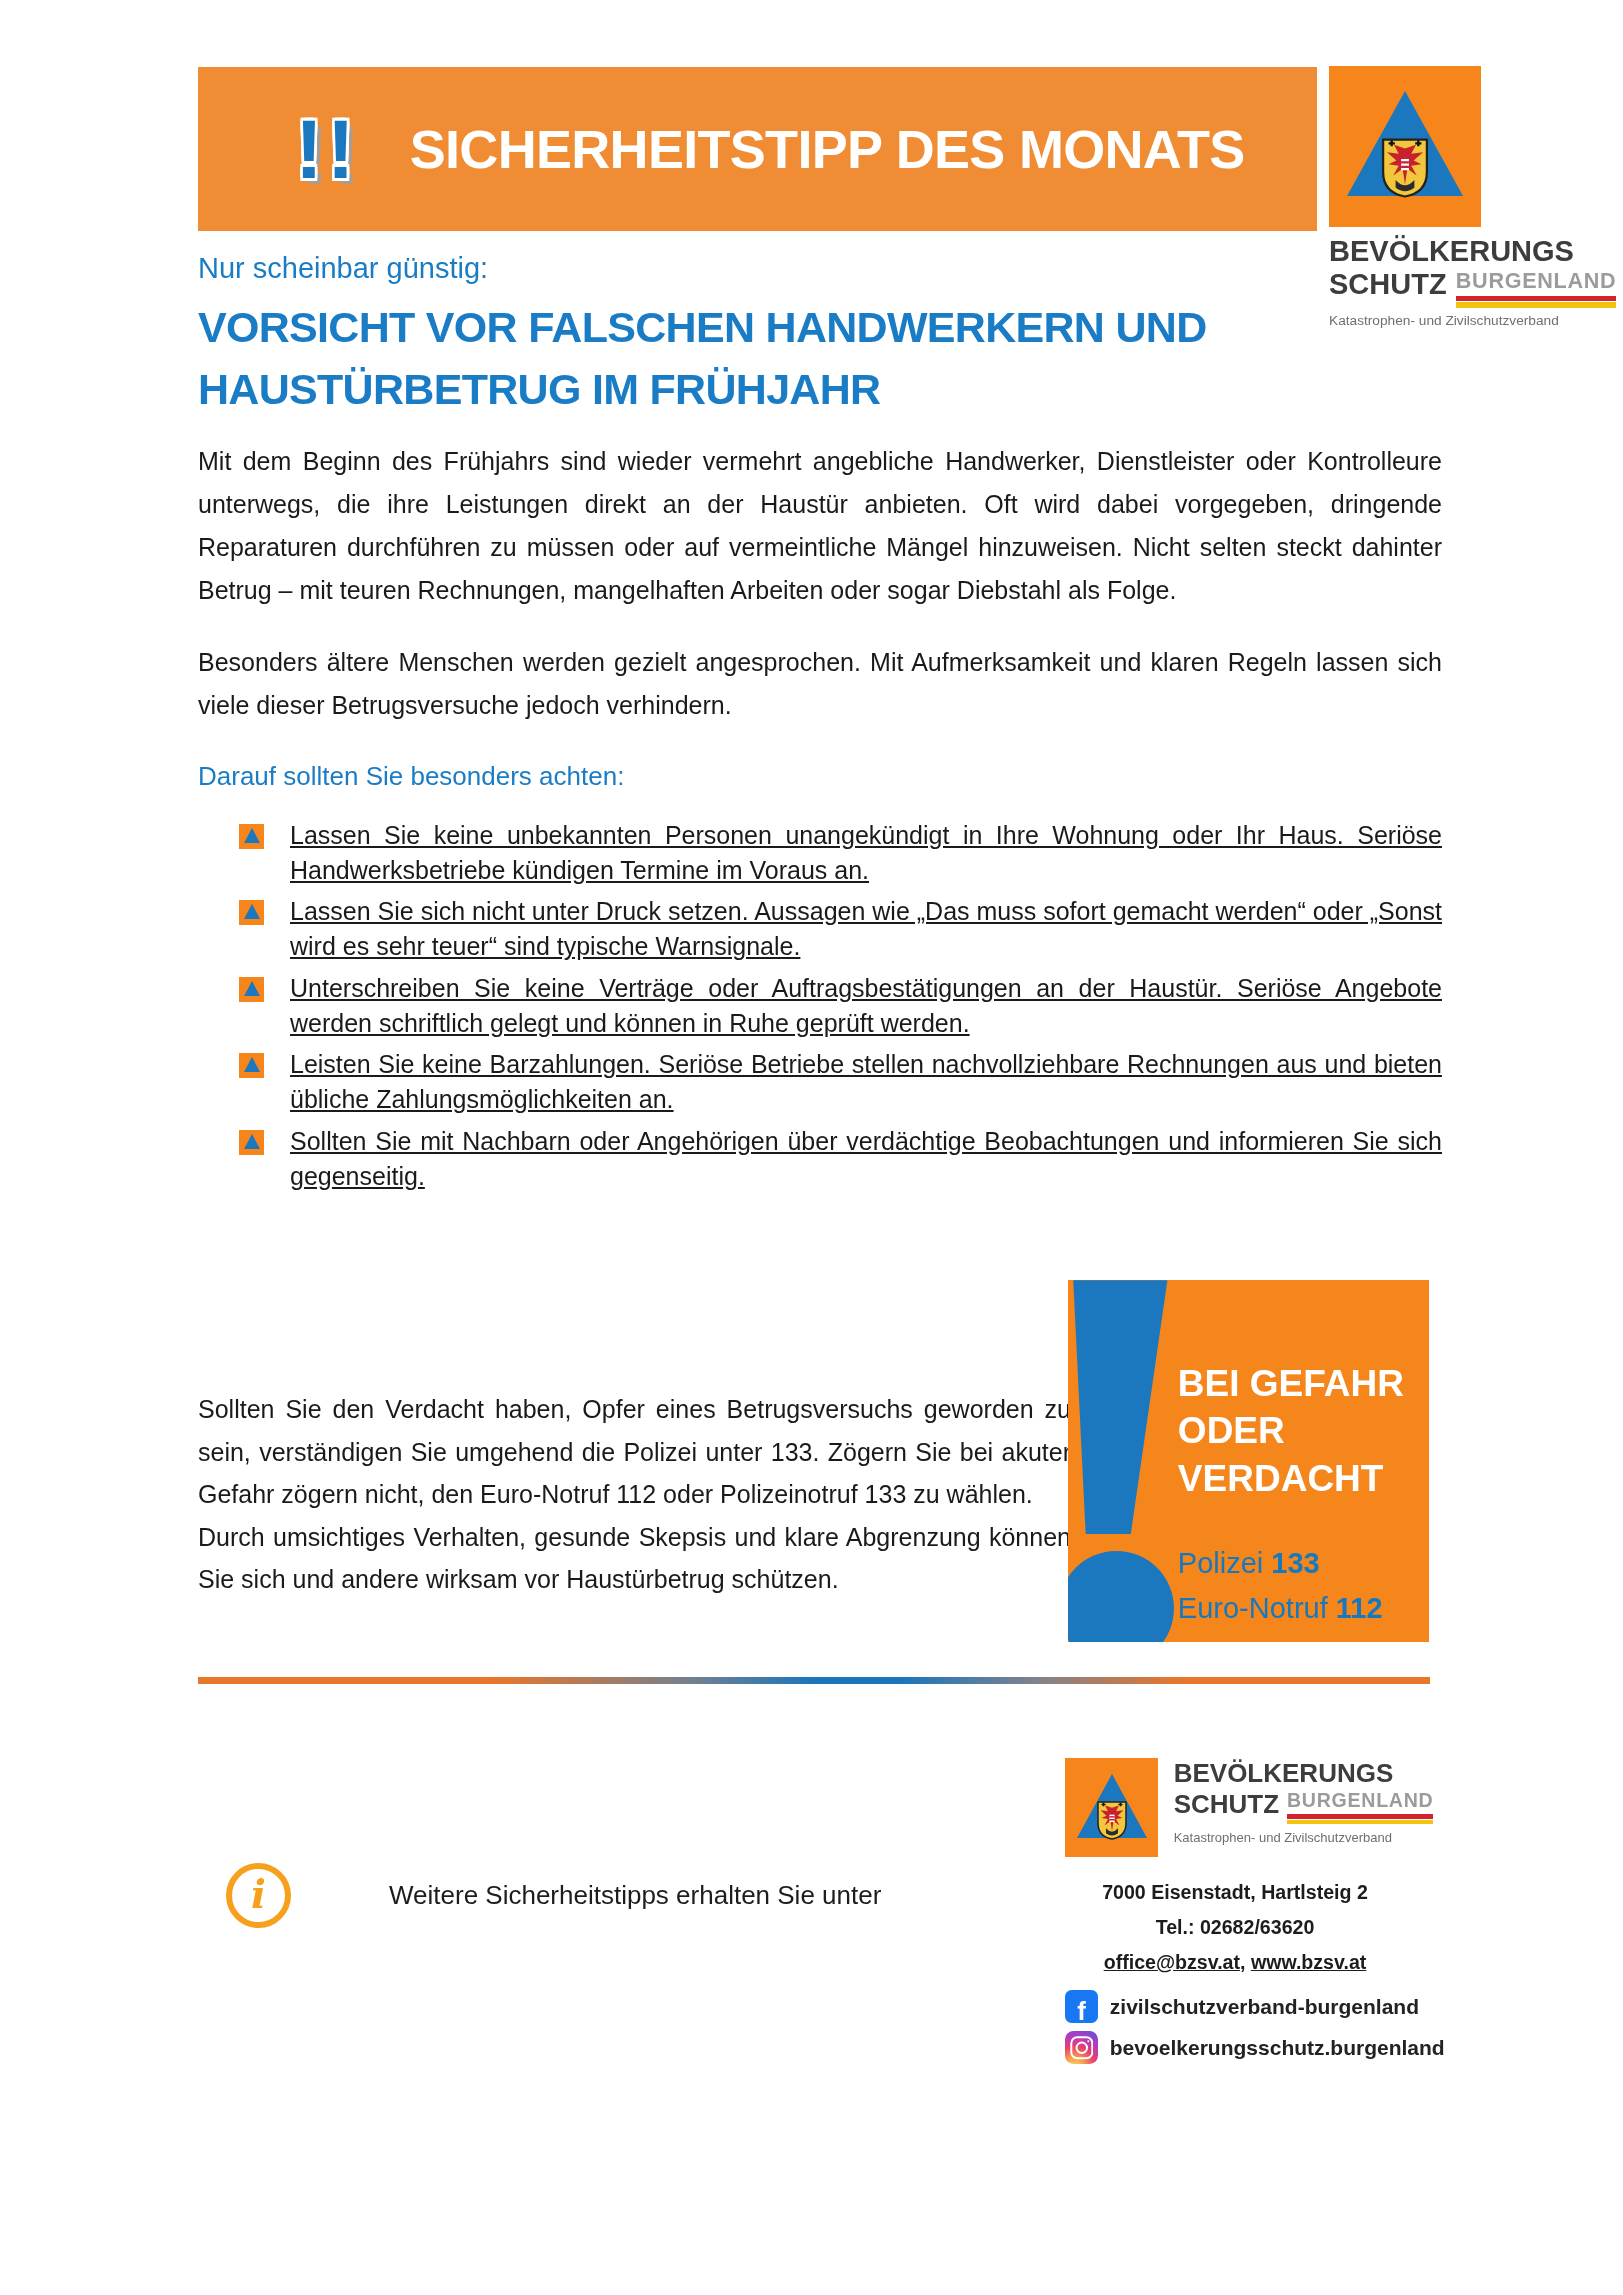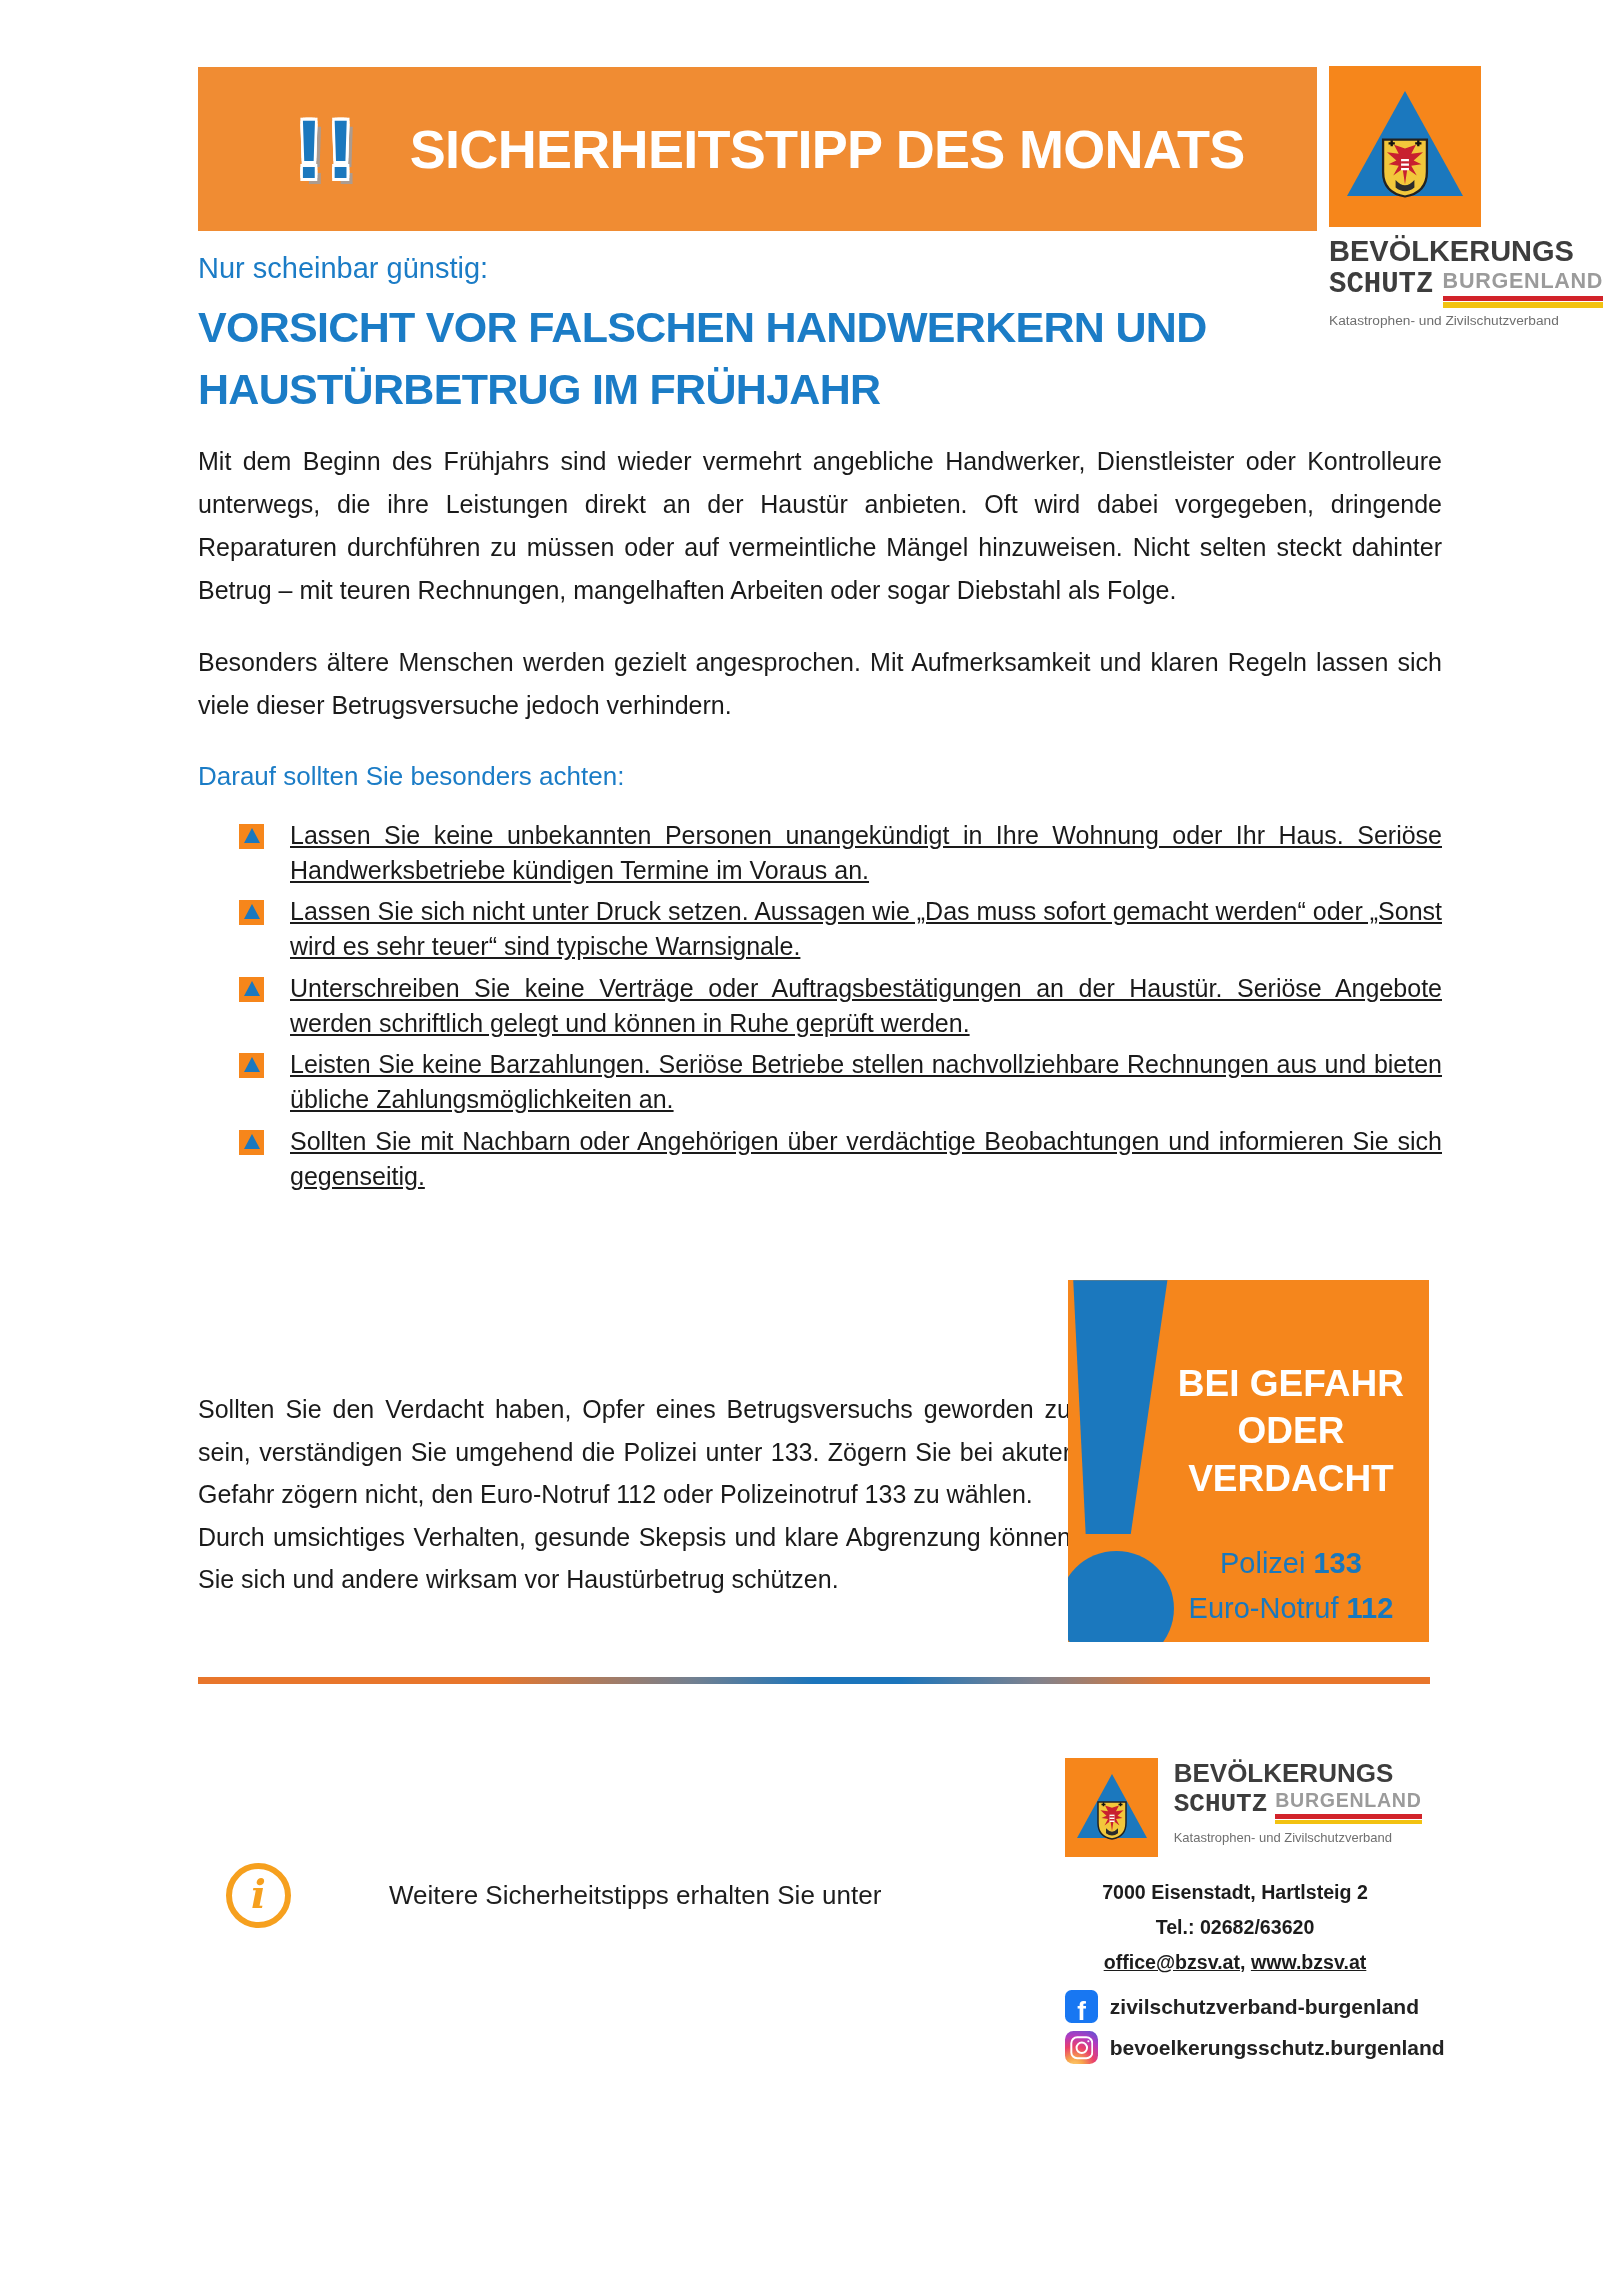--- a/index.html
+++ b/index.html
@@ -25,21 +25,21 @@
     color:#ffffff; font-size:54px; font-weight:bold; letter-spacing:-0.7px; white-space:nowrap;
   }
 
   
   .brand-square { position:relative; background:#F6861B; flex:none; }
   .brand-square .tri { position:absolute; left:50%; transform:translateX(-50%); width:0; height:0; }
   .brand-square .crest { position:absolute; left:50%; transform:translateX(-50%); }
   .brand-text { white-space:nowrap; }
   .brand-line1 { font-weight:bold; color:#3d3d3d; }
   .brand-row2 { display:flex; align-items:flex-start; }
-  .brand-line2 { font-weight:bold; color:#3d3d3d;font-family:Liberation Mono, monospace; }
+  .brand-line2 { font-weight:bold; color:#3d3d3d; }
   .brand-region-wrap { display:flex; flex-direction:column; }
   .brand-region { color:#9b9b9b; font-weight:bold; letter-spacing:0.7px; }
   .bar-red { background:#D2232A; }
   .bar-yellow { background:#F2C211; }
   .brand-sub { color:#6f6f6f; }
 
   .corner-logo { position:absolute; left:1329px; top:66px; width:275px; }
   .corner-logo .brand-square { width:152px; height:161px; }
   .corner-logo .tri { top:25px; border-left:58px solid transparent; border-right:58px solid transparent; border-bottom:105px solid #1B78BE; }
   .corner-logo .crest { top:72px; width:47px; height:60px; }
@@ -69,21 +69,21 @@
   }
   .tip-text { font-size:25px; line-height:1.40; text-align:justify; }
 
   
   .side-text { position:absolute; left:198px; top:1388px; width:873px; }
   .side-text .para { line-height:1.70; }
   .p3 { }
 
   .alert-box { position:absolute; left:1068px; top:1280px; width:361px; height:362px; background:#F5861C; overflow:hidden; }
   .alert-mark { position:absolute; left:0; top:0; }
-  .alert-content { position:absolute; right:25px; top:80px; text-align:center; }
+  .alert-content { position:absolute; right:25px; top:80px; text-align:left; }
   .alert-heading { color:#ffffff; font-size:37px; font-weight:bold; line-height:1.28; letter-spacing:0; }
   .alert-phones { margin-top:39px; color:#1878BE; font-size:29px; line-height:1.55; }
   .alert-phones b { font-weight:bold; }
 
   .divider { position:absolute; left:198px; top:1677px; width:1232px; height:7.2px;
     background:linear-gradient(90deg,#E8762B 0%,#E8762B 24%,#74808F 40%,#1B75BC 50%,#1B75BC 57%,#80828D 68%,#E8762B 80%,#E8762B 100%);
   }
 
   
   .footer-left { position:absolute; left:226px; top:1863px; display:flex; align-items:center; gap:98px; }

